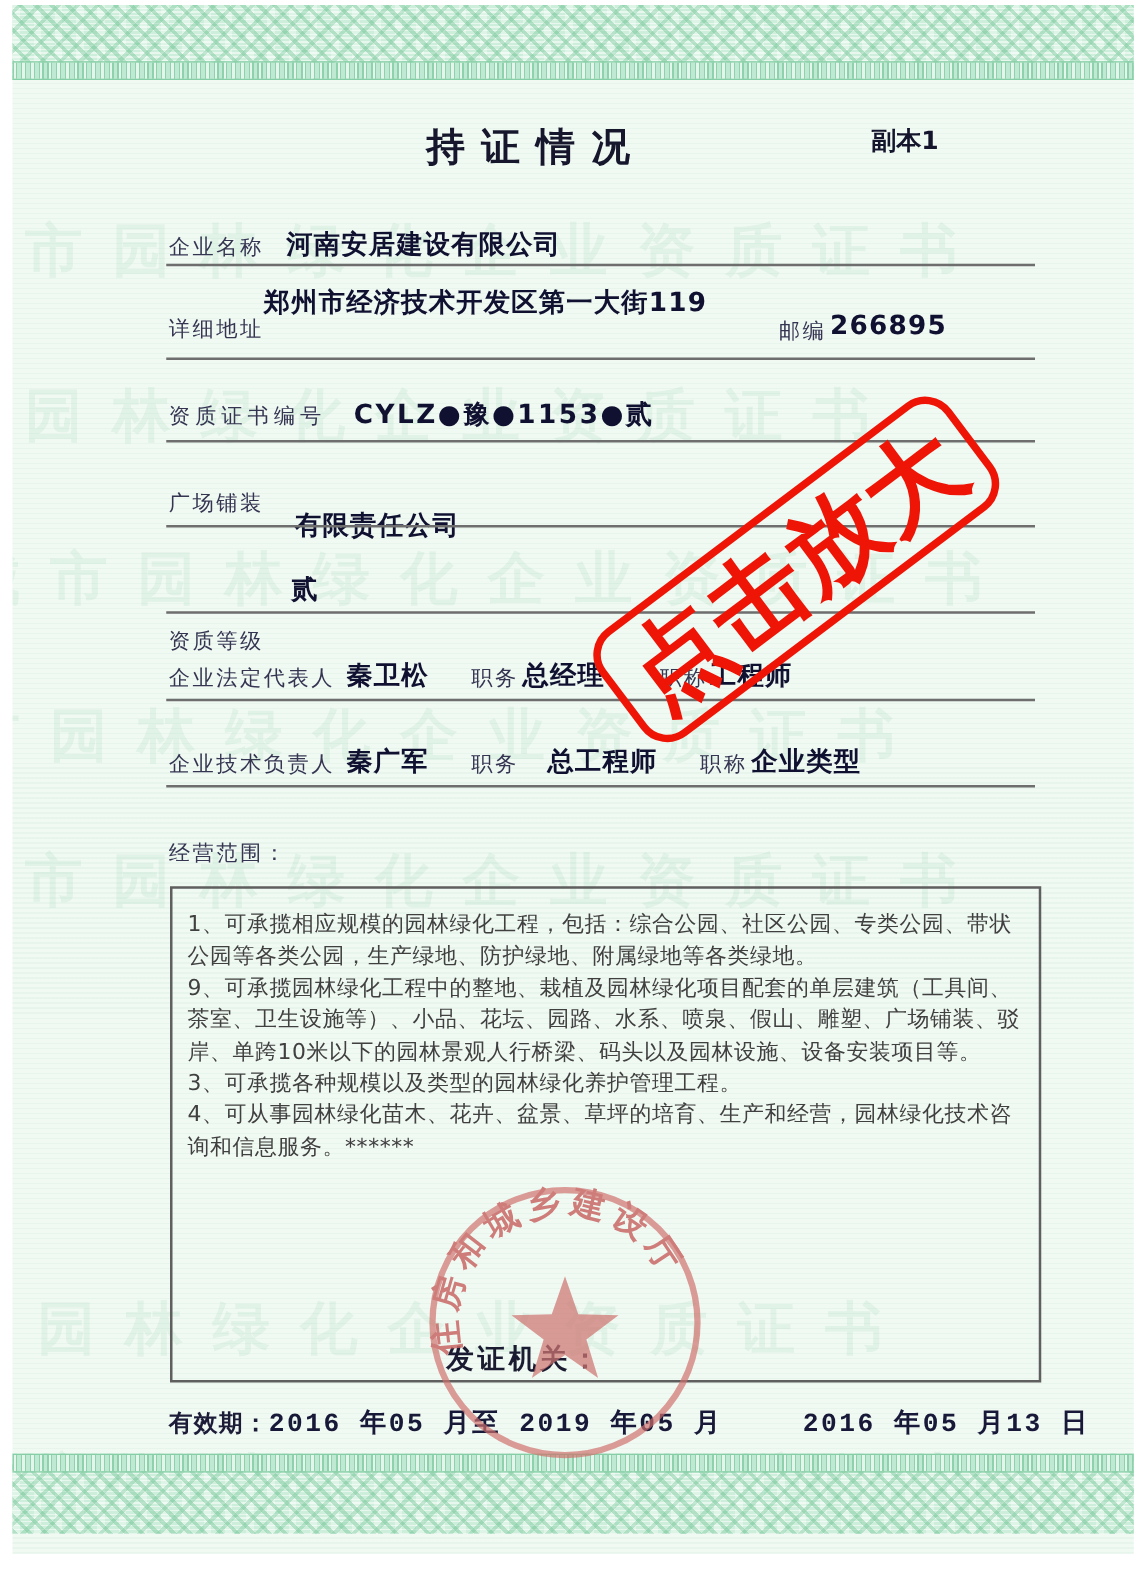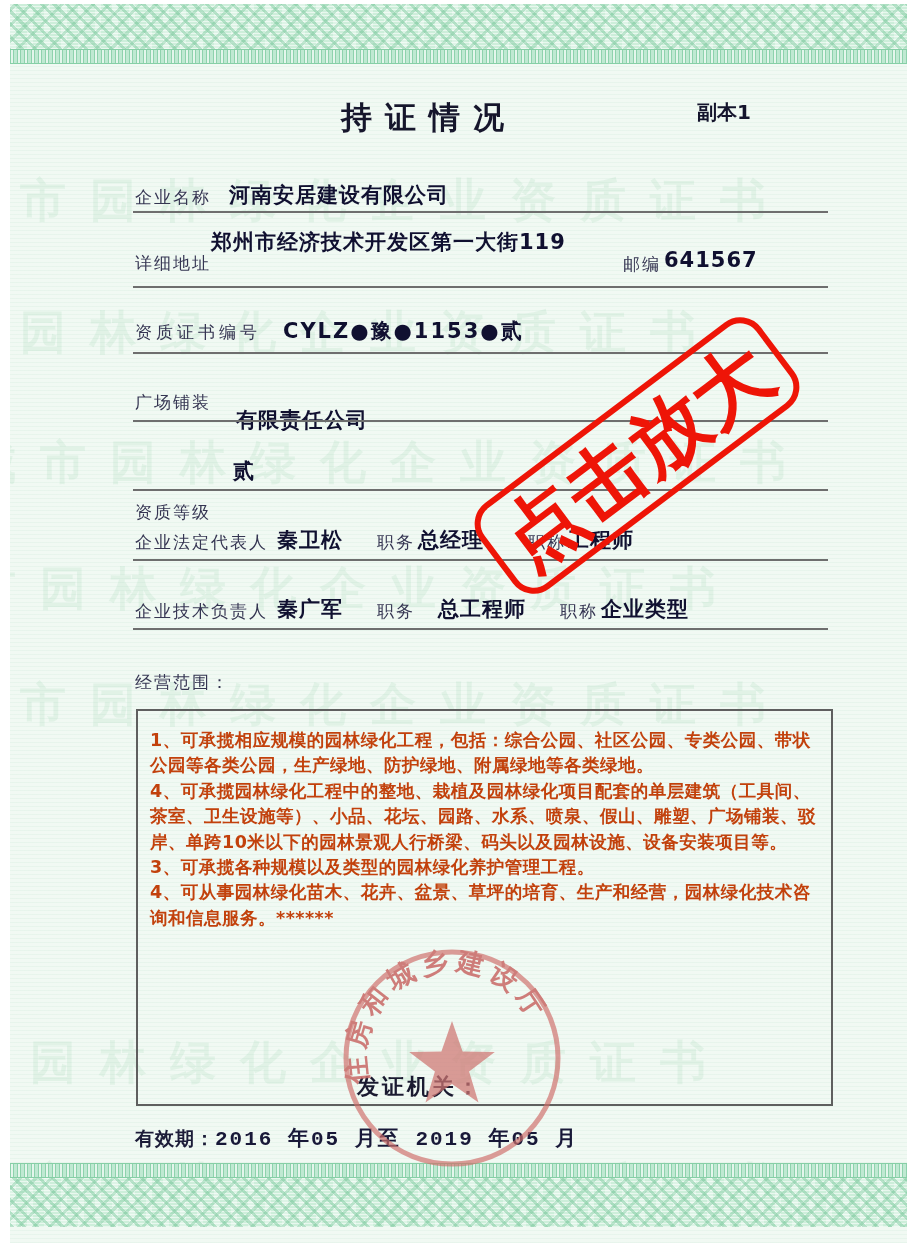--- a/index.html
+++ b/index.html
@@ -43,21 +43,21 @@
   #f5-l{left:135px;top:461px;margin-top:40px;}  #f5-v{left:233px;top:457px;}  #hr5{top:489px;}
   #f6-l{left:135px;top:531px;}  #f6-n{left:277px;top:526px;}
   #f6-dl{left:377px;top:531px;} #f6-d{left:418px;top:526px;}
   #f6-tl{left:528px;top:531px;} #f6-t{left:568px;top:526px;}  #hr6{top:559px;}
   #f7-l{left:135px;top:600px;}  #f7-n{left:277px;top:595px;}
   #f7-dl{left:377px;top:600px;} #f7-d{left:418px;top:595px;margin-left:20px;}
   #f7-tl{left:560px;top:600px;} #f7-t{left:601px;top:595px;}  #hr7{top:628px;}
   #scope-l{left:135px;top:671px;}
   #scope-box{left:136px;top:709px;width:697px;height:397px;border:2px solid #5f5f5f;
              box-sizing:border-box;padding:17px 10px 0 12px;}
-  .scope-p{margin:0;font-size:17.5px;font-weight:700;line-height:1.45;color:#c2410c;letter-spacing:.5px;}
+  .scope-p{margin:0;font-size:17.5px;font-weight:400;line-height:1.45;color:#404040;letter-spacing:.5px;}
   #issuer{left:219px;top:361px;position:absolute;font-size:22px;font-weight:700;letter-spacing:3px;color:#1a1a30;}
   #validity{left:135px;top:1124px;display:flex;align-items:baseline;}
   #validity .vl{font-size:19px;font-weight:700;color:#1c1c38;
                 font-family:"DejaVu Serif","Liberation Serif",serif;letter-spacing:1px;}
   #validity .vp{font-size:21px;font-weight:700;color:#181838;letter-spacing:2px;
                 font-family:Liberation Mono, monospace;}
   #validity .vi{margin-left:64px;}
   
   #seal{position:absolute;left:338px;top:942px;width:228px;height:232px;opacity:.85;pointer-events:none;}
   
@@ -92,21 +92,21 @@
   <div class="abs" id="t-title">持证情况</div>
   <div class="abs" id="t-copy">副本1</div>
 
   <div class="abs lbl" id="f1-l">企业名称</div>
   <div class="abs val" id="f1-v">河南安居建设有限公司</div>
   <div class="hr" id="hr1"></div>
 
   <div class="abs val" id="f2-v">郑州市经济技术开发区第一大街119</div>
   <div class="abs lbl" id="f2-l">详细地址</div>
   <div class="abs lbl" id="f2-pl">邮编</div>
-  <div class="abs val" id="f2-pc">641567</div>
+  <div class="abs val" id="f2-pc">266895</div>
   <div class="hr" id="hr2"></div>
 
   <div class="abs lbl" id="f3-l">资质证书编号</div>
   <div class="abs val" id="f3-v">CYLZ●豫●1153●贰</div>
   <div class="hr" id="hr3"></div>
 
   <div class="abs lbl" id="f4-l">广场铺装</div>
   <div class="abs val" id="f4-v">有限责任公司</div>
   <div class="hr" id="hr4"></div>
 
@@ -126,29 +126,30 @@
   <div class="abs val" id="f7-n">秦广军</div>
   <div class="abs lbl" id="f7-dl">职务</div>
   <div class="abs val" id="f7-d">总工程师</div>
   <div class="abs lbl" id="f7-tl">职称</div>
   <div class="abs val" id="f7-t">企业类型</div>
   <div class="hr" id="hr7"></div>
 
   <div class="abs lbl" id="scope-l">经营范围：</div>
   <div class="abs" id="scope-box">
     <p class="scope-p">1、可承揽相应规模的园林绿化工程，包括：综合公园、社区公园、专类公园、带状公园等各类公园，生产绿地、防护绿地、附属绿地等各类绿地。</p>
-    <p class="scope-p">4、可承揽园林绿化工程中的整地、栽植及园林绿化项目配套的单层建筑（工具间、茶室、卫生设施等）、小品、花坛、园路、水系、喷泉、假山、雕塑、广场铺装、驳岸、单跨10米以下的园林景观人行桥梁、码头以及园林设施、设备安装项目等。</p>
+    <p class="scope-p">9、可承揽园林绿化工程中的整地、栽植及园林绿化项目配套的单层建筑（工具间、茶室、卫生设施等）、小品、花坛、园路、水系、喷泉、假山、雕塑、广场铺装、驳岸、单跨10米以下的园林景观人行桥梁、码头以及园林设施、设备安装项目等。</p>
     <p class="scope-p">3、可承揽各种规模以及类型的园林绿化养护管理工程。</p>
     <p class="scope-p">4、可从事园林绿化苗木、花卉、盆景、草坪的培育、生产和经营，园林绿化技术咨询和信息服务。******</p>
     <div id="issuer">发证机关：</div>
   </div>
 
   <div class="abs" id="validity">
     <span class="vl">有效期：</span>
     <span class="vp">2016  年05 月至 2019 年05 月</span>
+    <span class="vp vi">2016  年05 月13  日</span>
   </div>
 
   <svg id="seal" viewBox="0 0 228 232">
     <circle cx="114" cy="116" r="106" fill="none" stroke="#d06f6c" stroke-width="5" opacity=".8"></circle>
     <path id="seal-arc" d="M 34 150 A 87 87 0 1 1 194 150" fill="none"></path>
     <text font-size="27" fill="#c96865" letter-spacing="6" font-weight="700" font-family="DejaVu Serif, Liberation Serif, serif">
       <textPath href="#seal-arc" startOffset="10">住房和城乡建设厅</textPath>
     </text>
     <polygon fill="#cf7672" opacity=".85" points="114,79 124.6,109.4 156.8,110.1 131.1,129.6 140.5,160.4 114,142 87.5,160.4 96.9,129.6 71.2,110.1 103.4,109.4">
     </polygon>

